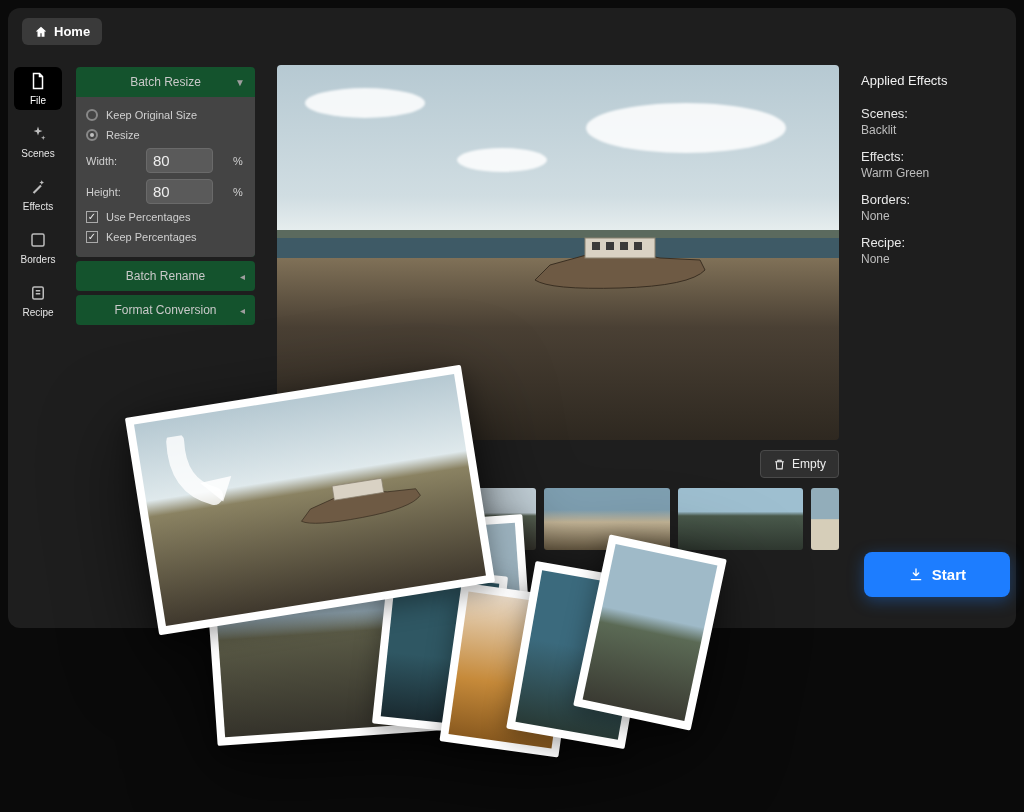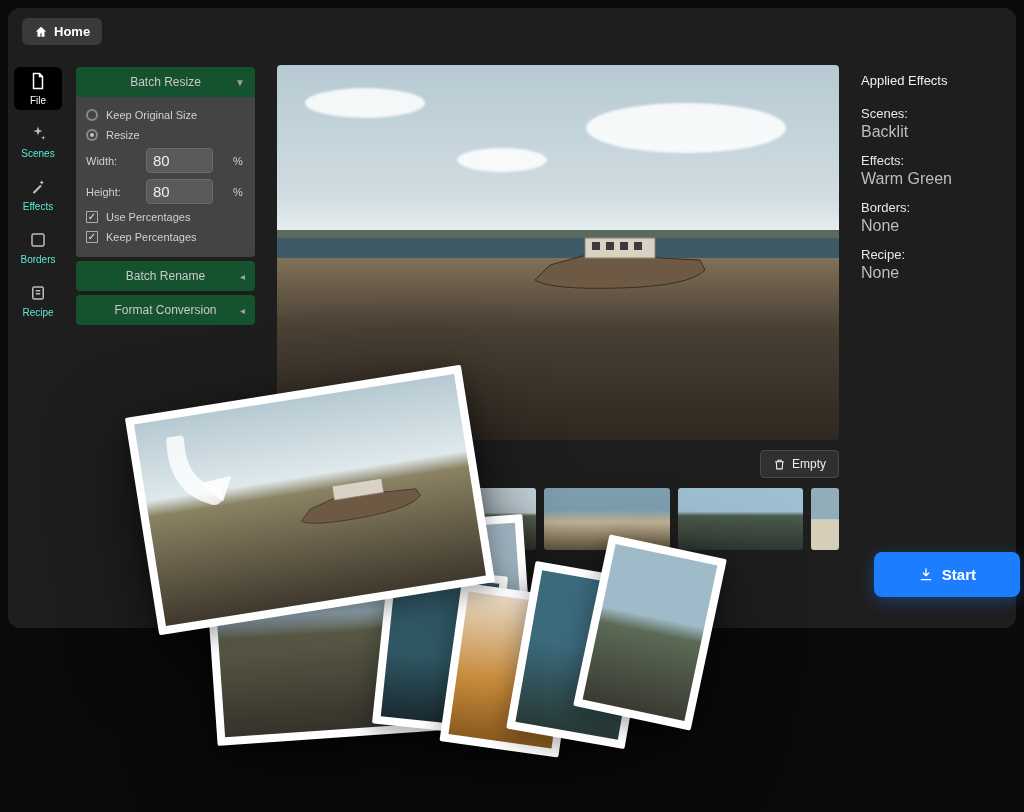--- a/index.html
+++ b/index.html
@@ -49,21 +49,21 @@
     align-items: center;
     gap: 10px;
     padding-top: 12px;
   }
   .rail-item {
     width: 48px;
     display: flex;
     flex-direction: column;
     align-items: center;
     gap: 4px;
-    color: #5eead4;
+    color: #e5e5e5;
     cursor: pointer;
     padding: 4px 0;
     border-radius: 6px;
   }
   .rail-item.active { background: #000; color: #fff; justify-content: center; }
   .rail-item .ric { width: 20px; height: 20px; display:flex; align-items:center; justify-content:center; }
   .rail-item .lbl { font-size: 10px; }
   .options {
     width: 195px;
     padding: 12px 8px 0 8px;
@@ -172,23 +172,23 @@
   }
   .thumb.cut { flex:0 0 28px; background: linear-gradient(to bottom, #92adba 0%, #92adba 50%, #d6ceb9 51%, #d6ceb9 100%); }
   .rightpanel {
     width: 165px;
     padding: 18px 14px 0 10px;
     display:flex; flex-direction:column; gap:12px;
     font-size: 13px;
   }
   .rp-title { color:#f0f0f0; font-size:13px; margin-bottom:6px; }
   .rp-lbl { color:#e8e8e8; }
-  .rp-val { color:#bdbdbd; font-size:16px; margin-top:2px; }
+  .rp-val { color:#bdbdbd; font-size:12px; margin-top:2px; }
   .start-wrap {
-    position:absolute; right:4px; top:552px;
+    position:absolute; right:14px; top:552px;
   }
   .start-btn {
     background:#1d7dff; color:#fff; border:none; border-radius:8px;
     font-size:15px; font-weight:600; padding:14px 44px; display:inline-flex; align-items:center; gap:8px;
     cursor:pointer; box-shadow:0 4px 16px rgba(29,125,255,0.35);
   }
 
   
   .stack {
     position:absolute;

